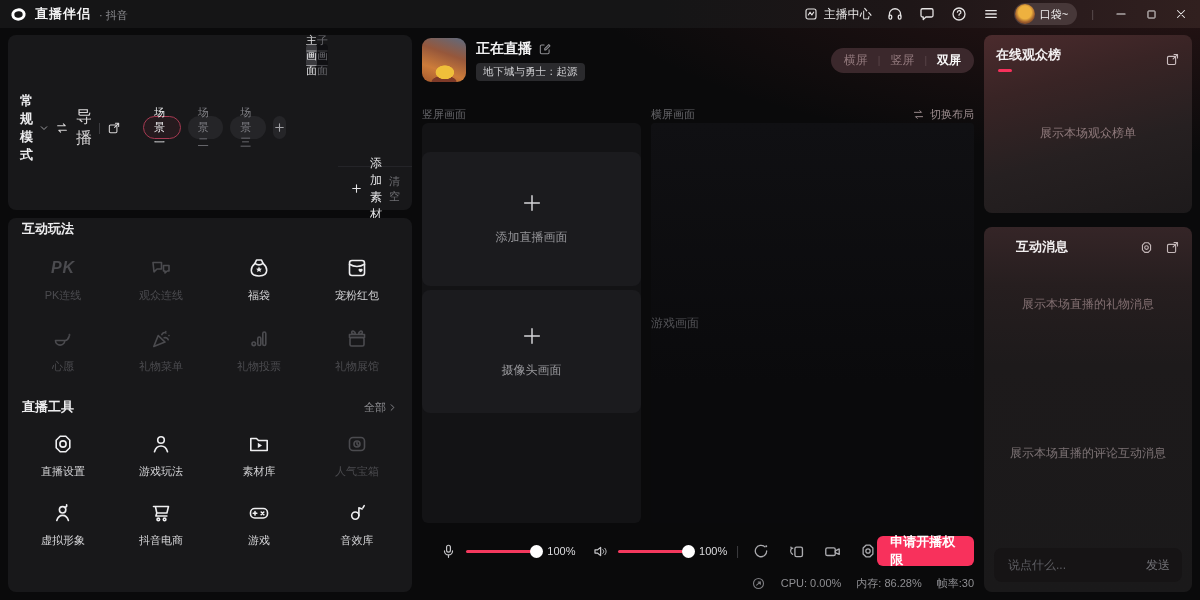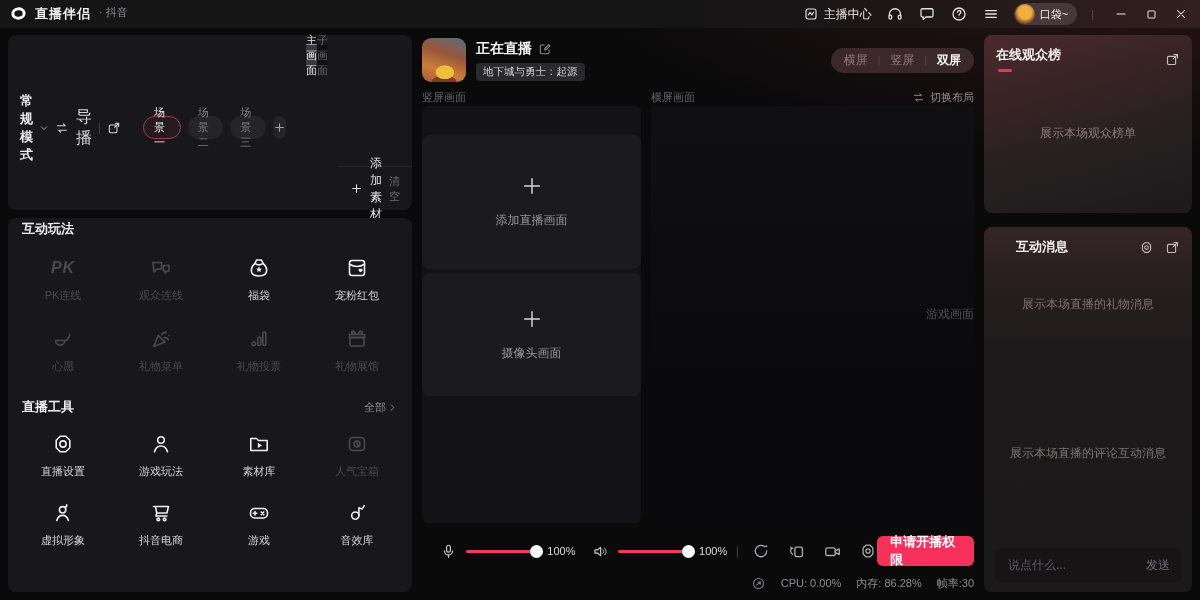--- a/index.html
+++ b/index.html
@@ -5,21 +5,21 @@
   html,body{margin:0;padding:0;background:#000;}
   *{box-sizing:border-box;}
   .app{position:relative;width:1200px;height:600px;overflow:hidden;
     font-family:"Liberation Sans","DejaVu Sans",sans-serif;color:#e8e8ea;
     background:radial-gradient(1000px 340px at 97% -8%, rgba(190,70,70,.20), transparent 60%),#0a0a0b;
     display:flex;flex-direction:column;user-select:none;}
   svg{display:block;}
   
   .titlebar{flex:0 0 28px;display:flex;align-items:center;gap:8px;padding:0 6px 0 10px;
     background:linear-gradient(90deg,#151516 0%,#151516 55%,#1e1617 76%,#2b1c1d 90%,#31201f 100%);}
-  .tb-left{display:flex;align-items:flex-start;gap:8px;}
+  .tb-left{display:flex;align-items:flex-end;gap:8px;}
   .logo-ic{color:#fff;}
   .app-name{font-size:13px;font-weight:bold;letter-spacing:1px;color:#f2f2f3;}
   .app-suffix{font-size:11px;color:#8e8e92;}
   .tb-right{margin-left:auto;display:flex;align-items:center;gap:14px;}
   .tb-item{display:flex;align-items:center;gap:5px;font-size:12px;color:#ecebeb;cursor:pointer;}
   .tb-ic{color:#e6e4e4;}
   .user-pill{display:flex;align-items:center;gap:5px;background:#473839;border-radius:11px;
     padding:1px 9px 1px 1px;font-size:11px;color:#f2f0f0;cursor:pointer;}
   .user-avatar{width:20px;height:20px;border-radius:50%;
     background:radial-gradient(circle at 50% 42%,#eeb13f 0 42%,#9a5a2c 65%,#4c2f20 100%);}
@@ -68,35 +68,35 @@
   .stage-meta{display:flex;flex-direction:column;gap:5px;}
   .live-row{display:flex;align-items:center;gap:6px;font-size:14px;font-weight:bold;color:#f2f2f3;}
   .edit-ic{color:#8f8f93;cursor:pointer;}
   .game-tag{align-self:flex-start;background:#2a2a2d;border-radius:4px;padding:2px 7px;
     font-size:10.5px;color:#cfcfd2;}
   .mode-pill{margin-left:auto;display:flex;align-items:center;gap:10px;background:#3b282c;
     border-radius:14px;height:25px;padding:0 13px;font-size:12px;color:#93797d;}
   .mode{cursor:pointer;}
   .mode.active{color:#fafafa;font-weight:bold;}
   .mode-sep{color:#5d474c;font-size:10px;}
-  .stage-labels{flex:0 0 17px;display:flex;align-items:center;margin-top:4px;
+  .stage-labels{flex:0 0 17px;display:flex;align-items:center;margin-top:21px;
     font-size:11px;color:#636367;}
   .lbl-portrait{width:229px;}
   .lbl-landscape{flex:1;}
   .switch-layout{display:flex;align-items:center;gap:5px;color:#9d8d8f;cursor:pointer;}
   .stage-body{flex:1;display:flex;gap:10px;min-height:0;}
   .portrait-col{flex:0 0 219px;background:#131315;border-radius:6px;position:relative;}
   .slot{position:absolute;left:0;right:0;background:#1b1b1e;border-radius:8px;display:flex;
     flex-direction:column;align-items:center;justify-content:center;gap:15px;cursor:pointer;}
   .slot-1{top:29px;height:134px;}
   .slot-2{top:167px;height:123px;}
   .slot .plus-big{color:#d6d6d9;}
   .slot .slot-lbl{font-size:12px;color:#97979b;}
   .game-panel{flex:1;background:linear-gradient(180deg,#101013 0%,#0a0a0c 65%);border-radius:4px;
-    display:flex;align-items:center;justify-content:flex-end;font-size:12px;color:#525256;}
+    display:flex;align-items:center;justify-content:flex-start;font-size:12px;color:#525256;}
   .controls{flex:0 0 30px;margin-top:13px;display:flex;align-items:center;padding-left:18px;}
   .ctl-ic{color:#c8c8cb;cursor:pointer;}
   .slider{width:84px;height:14px;position:relative;display:flex;align-items:center;margin:0 3px 0 9px;cursor:pointer;}
   .track{height:3px;width:100%;border-radius:2px;background:#f4395e;}
   .knob{position:absolute;right:-1px;top:0.5px;width:13px;height:13px;border-radius:50%;background:#fff;}
   .pct{font-size:11px;color:#dcdcdf;margin-left:2px;width:33px;}
   .grp-gap{width:16px;}
   .ctl-sep{color:#3e3e42;margin:0 13px 0 7px;font-size:12px;}
   .ctl-btns{display:flex;align-items:center;gap:17px;color:#acacb0;}
   .apply-btn{margin-left:auto;background:#f8315c;color:#fff;font-size:13px;font-weight:bold;

